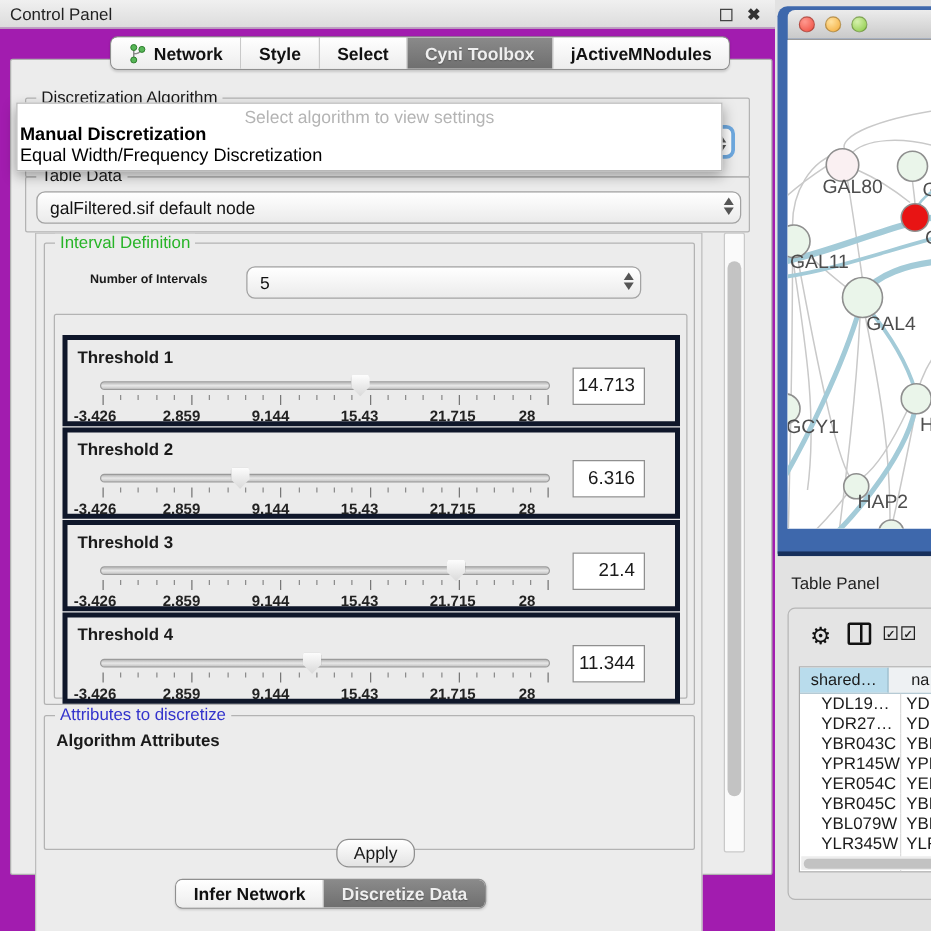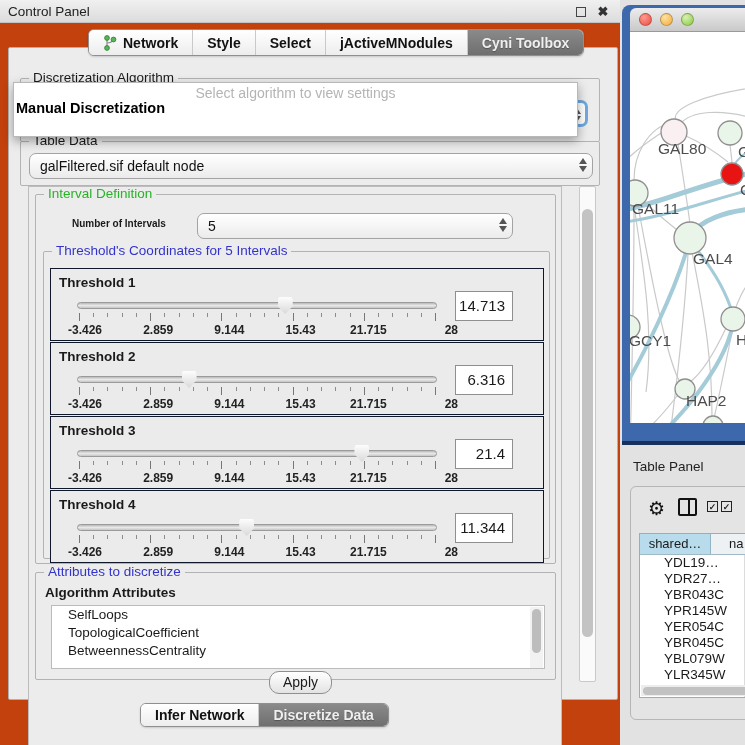--- a/index.html
+++ b/index.html
@@ -1,21 +1,21 @@
 <!DOCTYPE html>
 <html><head>
 <meta charset="utf-8">
 <style>
   * { margin:0; padding:0; box-sizing:border-box; }
   html,body { width:745px; height:745px; overflow:hidden; background:#e2e2e2;
     font-family:"Liberation Sans", sans-serif; color:#1a1a1a; }
   #app { position:relative; width:745px; height:745px; overflow:hidden; }
 
   
-  #control-panel { position:absolute; left:0; top:0; width:620px; height:745px; background:#c2410c; }
+  #control-panel { position:absolute; left:0; top:0; width:620px; height:745px; background:#a21caf; }
   #cp-titlebar { position:absolute; left:0; top:0; width:620px; height:23px;
     background:linear-gradient(#f0f0f0,#dcdcdc); border-bottom:1px solid #c2c2c2; }
   #cp-title { position:absolute; left:8px; top:4px; font-size:13.5px; color:#222; }
   .tb-icon { position:absolute; top:5px; width:14px; height:14px; font-size:13px; line-height:14px;
     text-align:center; color:#333; cursor:default; }
   #float-icon { right:32px; }
   #float-icon span { display:block; width:10px; height:10px; border:1.6px solid #444; margin:2px auto; }
   #close-icon { right:10px; font-weight:bold; }
 
   #cp-content { position:absolute; left:8px; top:47px; width:610px; height:653px;
@@ -68,36 +68,36 @@
     background:#fafafa; border:1px solid #c9c9c9; border-radius:2px; }
   #vscroll .thumb { position:absolute; left:2px; top:22px; width:11px; height:428px;
     background:#c3c3c3; border-radius:6px; }
 
   #group-interval { left:6px; top:7px; width:521px; height:370px; }
   #num-int-label { position:absolute; left:36px; top:23px; font-size:10px; font-weight:bold; }
   #num-int-combo { left:161px; top:18px; width:316px; }
 
   #group-thresholds { position:absolute; left:7px; top:56px; width:507px; height:308px; }
 
-  .tpanel { position:absolute; left:6px; width:494px; height:73px; border:1px solid #0f172a;
+  .tpanel { position:absolute; left:6px; width:494px; height:73px; border:4px solid #0f172a;
     background:#ebebeb; }
   .tpanel .tlabel { position:absolute; left:8px; top:6px; font-size:13.5px; font-weight:bold; }
   .slider-wrap { position:absolute; left:26px; top:28px; width:360px; height:42px; }
   .track { position:absolute; left:0; top:5px; width:100%; height:7px; border:1px solid #9a9a9a;
     border-radius:4px; background:linear-gradient(#bfbfbf,#e3e3e3 45%,#cicic1,#c4c4c4); }
   .track { background:linear-gradient(#b9b9b9,#e8e8e8 50%,#c6c6c6); }
   .handle { position:absolute; top:0; width:15px; height:17px;
     background:linear-gradient(#fdfdfd,#d9d9d9);
     clip-path:polygon(8% 0%, 92% 0%, 100% 14%, 100% 55%, 50% 100%, 0% 55%, 0% 14%);
     filter:drop-shadow(0 0 0.7px #777); }
   .ticks { position:absolute; left:2px; top:16px; width:356px; height:9px; }
   .tick { position:absolute; top:0; width:1px; height:4px; background:#8c8c8c; }
   .tick.major { height:8px; background:#777; }
   .ticklabels { position:absolute; left:2px; top:26px; width:356px; height:14px; }
-  .ticklabel { position:absolute; width:46px; margin-left:-23px; text-align:right;
+  .ticklabel { position:absolute; width:46px; margin-left:-23px; text-align:left;
     font-size:12px; font-weight:bold; color:#222; }
   .valuebox { position:absolute; left:404px; top:22px; width:58px; height:30px; background:#fff;
     border:1px solid #8f8f8f; font-size:15px; line-height:28px; text-align:right; padding-right:7px; }
 
   #group-attrs { left:6px; top:385px; width:521px; height:108px; }
   #attrs-label { position:absolute; left:9px; top:12px; font-size:13.5px; font-weight:bold; }
   #attr-list { position:absolute; left:15px; top:32px; width:494px; height:64px; background:#fff;
     border:1px solid #bbb; overflow:hidden; }
   #attr-list .item { font-size:13.5px; line-height:18px; padding-left:16px; }
   #attr-vscroll { position:absolute; right:1px; top:1px; width:13px; height:62px; background:#f2f2f2; }
@@ -140,21 +140,21 @@
   #cb1 { left:76px; } #cb2 { left:90px; }
 
   #tp-table { position:absolute; left:8px; top:46px; width:150px; height:165px; background:#fff;
     border:1px solid #a9a9a9; overflow:hidden; }
   #tp-header { display:flex; height:21px; border-bottom:1px solid #9fb9c6; }
   .th { font-size:13px; line-height:20px; text-align:center; }
   #th1 { width:71px; background:#b9dcec; border-right:1px solid #93b4c4; }
   #th2 { flex:1; background:#eef1f3; padding-left:18px; text-align:left; }
   .tr { display:flex; height:16px; }
   .td { font-size:13.5px; line-height:16px; white-space:nowrap; overflow:hidden; }
-  .td1 { width:81px; padding-left:0; border-right:1px solid #dcdcdc;margin-left:24px; }
+  .td1 { width:81px; padding-left:17px; border-right:1px solid #dcdcdc; }
   .td2 { flex:1; padding-left:4px; }
   #tp-hscroll { position:absolute; left:1px; bottom:1px; width:146px; height:11px; background:#ededed; }
   #tp-hscroll .thumb { position:absolute; left:2px; top:1.5px; width:132px; height:8px;
     background:#c2c2c2; border-radius:4px; }
 </style>
 </head>
 <body>
 
 <div id="app">
 
@@ -179,41 +179,42 @@
           <circle cx="10.5" cy="4.5" r="2.4" fill="#57b657" stroke="#2e7d2e" stroke-width="0.8"></circle>
         </svg>
         <span>Network</span>
       </div>
       <div class="seg">
           <span>Style</span>
         </div>
       <div class="seg">
           <span>Select</span>
         </div>
+      <div class="seg sel">
+          <span>Cyni Toolbox</span>
+        </div>
       <div class="seg">
           <span>jActiveMNodules</span>
-        </div>
-      <div class="seg sel">
-          <span>Cyni Toolbox</span>
         </div>
     </div>
 
     <div id="group-disc" class="group">
       <span class="gtitle">Discretization Algorithm</span>
     </div>
     <div id="algo-stepper">
       <span class="updown">
           <i class="up"></i>
           <i class="dn"></i>
         </span>
     </div>
 
     <div id="algo-popup">
       <div class="hint">Select algorithm to view settings</div>
       <div class="opt sel">Manual Discretization</div>
+      <div class="opt">Equal Width/Frequency Discretization</div>
     </div>
 
     <div id="group-tabledata" class="group">
       <span class="gtitle">Table Data</span>
       <div id="tabledata-combo" class="combo">
         <span>galFiltered.sif default node</span>
         <span class="updown">
             <i class="up"></i>
             <i class="dn"></i>
           </span>
@@ -227,21 +228,20 @@
         <div id="num-int-label">Number of Intervals</div>
         <div id="num-int-combo" class="combo">
           <span>5</span>
           <span class="updown">
               <i class="up"></i>
               <i class="dn"></i>
             </span>
         </div>
 
         <div id="group-thresholds" class="group">
-          <span class="gtitle blue">Threshold's Coordinates for 5 Intervals</span>
 
           <div class="tpanel" style="top:16px">
             <div class="tlabel">Threshold 1</div>
             <div class="slider-wrap">
               <div class="track"></div>
               <div class="handle" style="left: calc(57.7% - 7px);"></div>
               <div class="ticks">
                   <div class="tick major" style="left: 0%;"></div>
                   <div class="tick" style="left: 4%;"></div>
                   <div class="tick" style="left: 8%;"></div>
@@ -414,28 +414,20 @@
                 </div>
             </div>
             <div class="valuebox">11.344</div>
           </div>
         </div>
       </div>
 
       <div id="group-attrs" class="group">
         <span class="gtitle blue">Attributes to discretize</span>
         <div id="attrs-label">Algorithm Attributes</div>
-        <div id="attr-list">
-          <div class="item">SelfLoops</div>
-          <div class="item">TopologicalCoefficient</div>
-          <div class="item">BetweennessCentrality</div>
-          <div id="attr-vscroll">
-              <div class="thumb"></div>
-            </div>
-        </div>
       </div>
     </div>
 
     <div id="vscroll">
         <div class="thumb"></div>
       </div>
 
     <div id="apply-btn">Apply</div>
 
     <div id="bottom-tabs">

